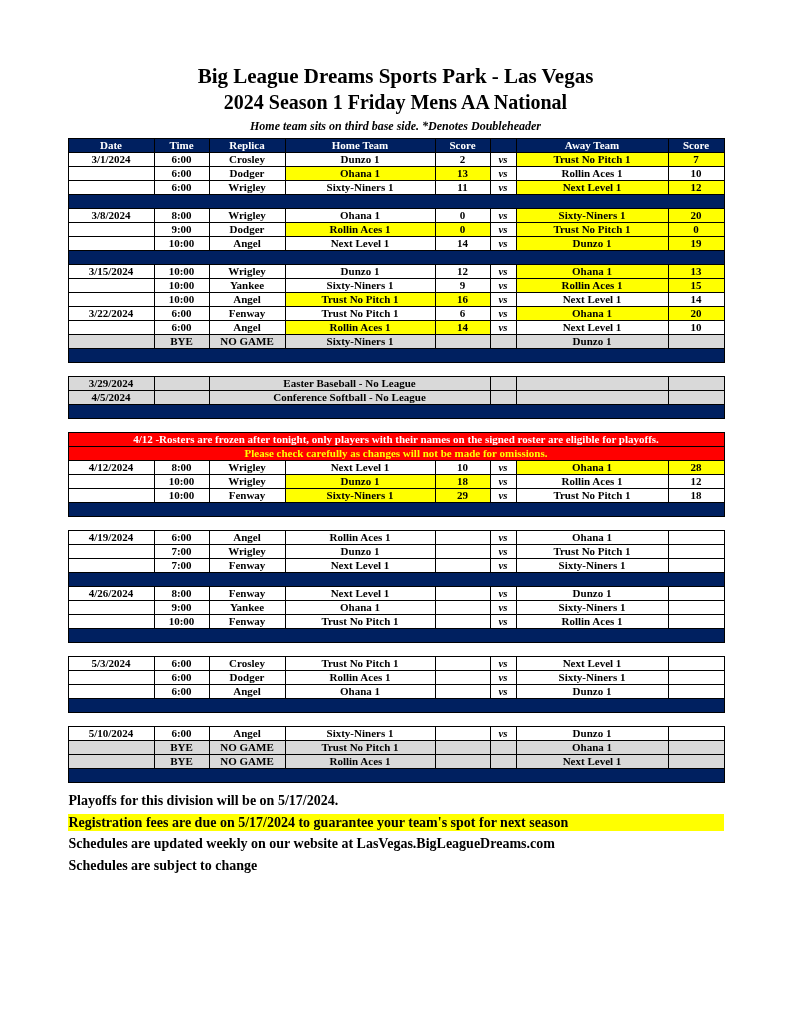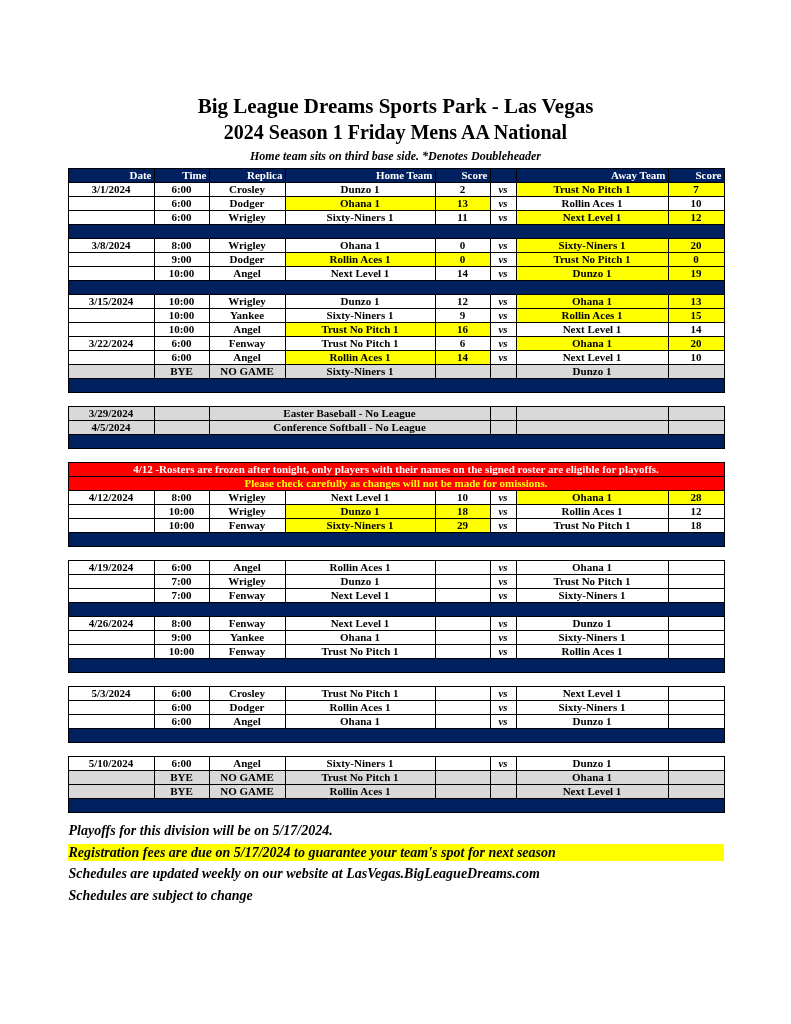--- a/index.html
+++ b/index.html
@@ -4,21 +4,21 @@
 <style>
   * { box-sizing: border-box; }
   html, body { margin: 0; padding: 0; }
   body {
     width: 791px; height: 1024px;
     background: #ffffff;
     font-family: "Liberation Serif", serif;
     color: #000;
     overflow: hidden;
   }
-  .wrap { width: 656px; margin: 0 auto; padding-top: 94px; }
+  .wrap { width: 656px; margin: 0 auto; padding-top: 64px; }
   .title    { text-align: center; font-size: 21px; font-weight: bold; line-height: 1.15; }
   .subtitle { text-align: center; font-size: 20px; font-weight: bold; margin-top: 3px; }
   .note     { text-align: center; font-size: 12px; font-weight: bold; font-style: italic; margin: 5px 0 4px 0; font-family: Liberation Serif, serif; }
 
   table.sched { border-collapse: collapse; table-layout: fixed; width: 656px; }
   col.c-date   { width: 86px; }
   col.c-time   { width: 55px; }
   col.c-replica{ width: 76px; }
   col.c-home   { width: 150px; }
   col.c-score  { width: 55px; }
@@ -31,34 +31,34 @@
     height: 14px;
     padding: 0 2px;
     text-align: center;
     vertical-align: middle;
     font-size: 11px;
     font-weight: bold;
     line-height: 13px;
     white-space: nowrap;
     overflow: hidden;
   }
-  .sched thead th { background: var(--navy, #002060); color: #ffffff; text-align: right; }
+  .sched thead th { background: var(--navy, #002060); color: #ffffff; }
 
   .hl   { background: var(--yellow, #FFFF00); }
   .gray { background: var(--gray, #D9D9D9); }
   .vs   { font-style: italic; font-size: 9px; margin-left: 8px; }
 
   .sep  { background: var(--navy, #002060); height: 12px; }
   .gap  { border: none !important; background: #fff; height: 6px; }
 
   .banner-navy { background: var(--navy, #002060); color: var(--yellow, #FFFF00); }
   .banner-red  { background: var(--red, #FF0000); color: #ffffff; }
   .banner-red.ytext { color: var(--yellow, #FFFF00); margin-top: 27px; }
 
-  .footer { margin-top: 9px; font-size: 14px; font-weight: bold; font-style: italic; }
+  .footer { margin-top: 9px; font-size: 14px; font-weight: bold; }
   .footer .line { margin-bottom: 4px; line-height: 1.25; padding: 0 1px; }
   .footer .line.hl-band { background: var(--yellow, #FFFF00); }
 </style>
 </head>
 <body>
 
 <div class="wrap">
   <div class="title">Big League Dreams Sports Park - Las Vegas</div>
   <div class="subtitle">2024 Season 1 Friday Mens AA National</div>
   <div class="note">Home team sits on third base side.  *Denotes Doubleheader</div>

